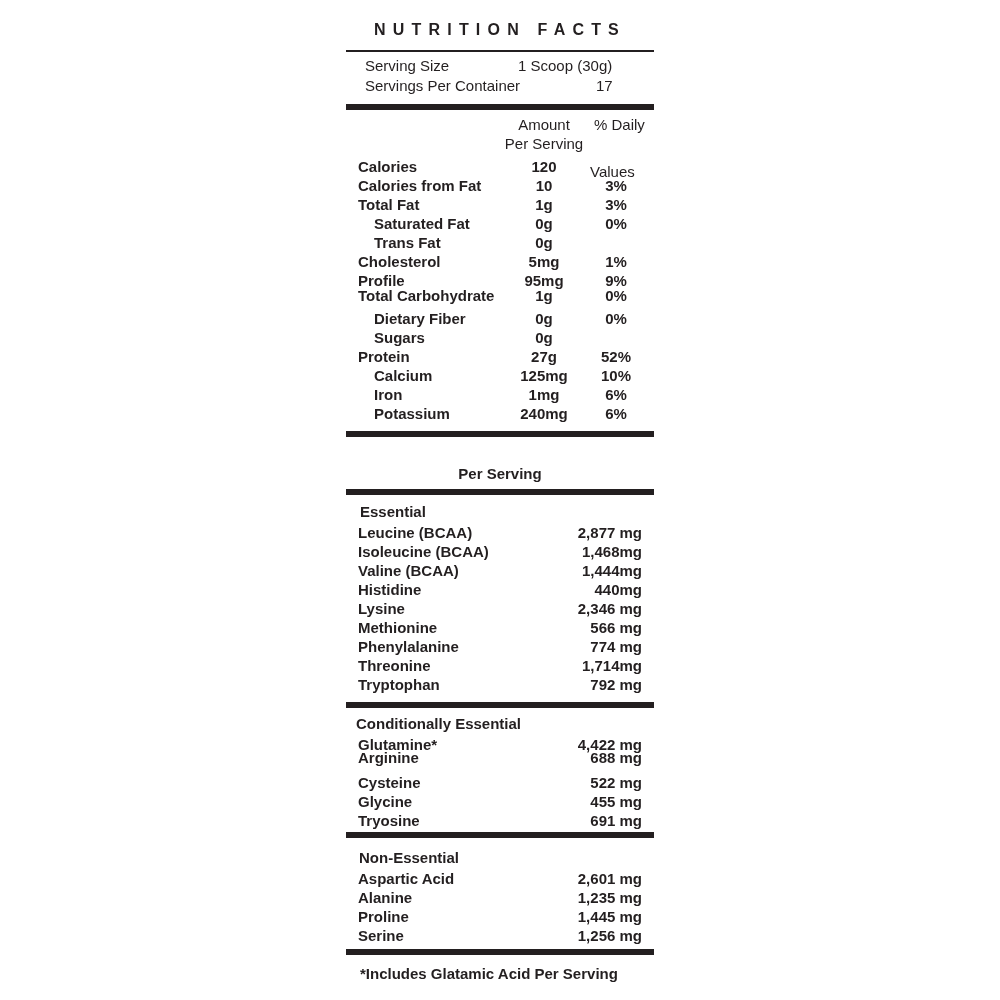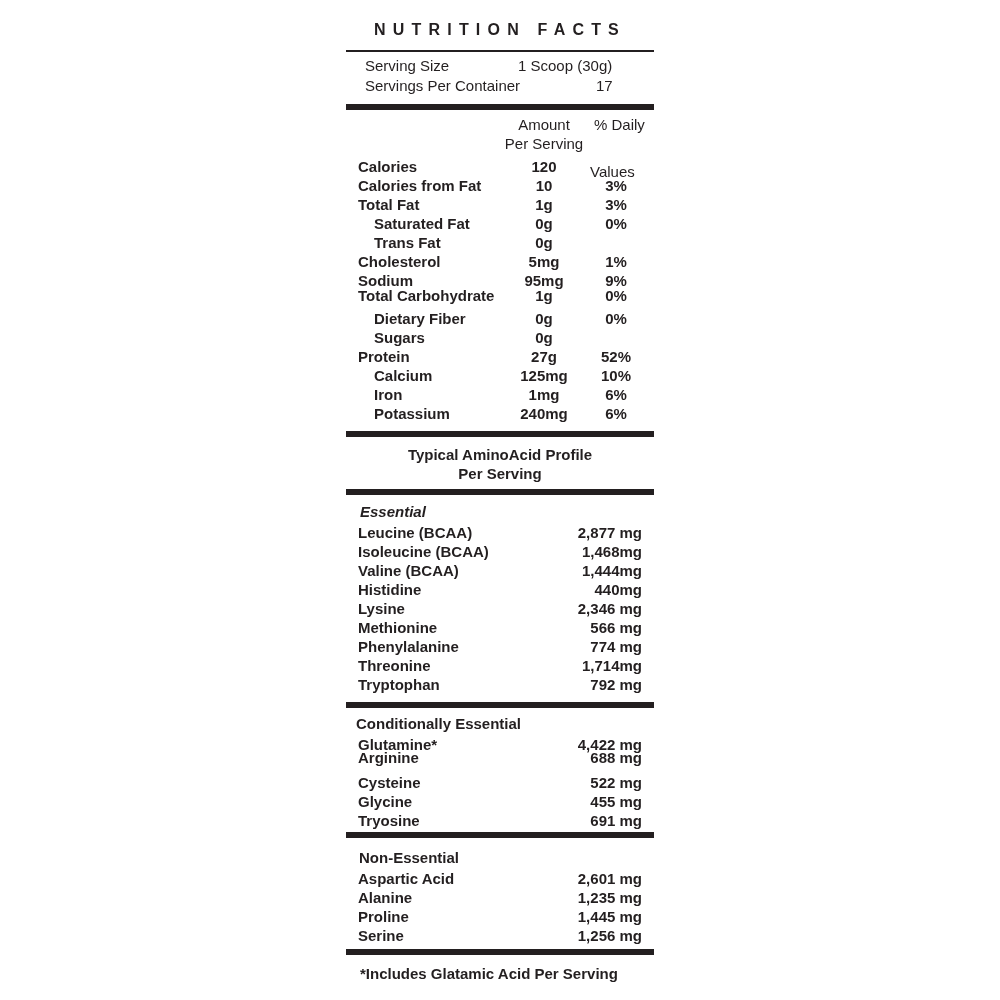--- a/index.html
+++ b/index.html
@@ -67,21 +67,21 @@
       <span class="lbl ind">Trans Fat</span>
       <span class="amt">0g</span>
       <span class="dv"></span>
     </div>
     <div class="row" style="top:252px;">
       <span class="lbl">Cholesterol</span>
       <span class="amt">5mg</span>
       <span class="dv">1%</span>
     </div>
     <div class="row" style="top:271px;">
-      <span class="lbl">Sodium</span>
+      <span class="lbl">Profile</span>
       <span class="amt">95mg</span>
       <span class="dv">9%</span>
     </div>
     <div class="row" style="top:286px;">
       <span class="lbl">Total Carbohydrate</span>
       <span class="amt">1g</span>
       <span class="dv">0%</span>
     </div>
     <div class="row" style="top:309px;">
       <span class="lbl ind">Dietary Fiber</span>
@@ -110,27 +110,26 @@
     </div>
     <div class="row" style="top:404px;">
       <span class="lbl ind">Potassium</span>
       <span class="amt">240mg</span>
       <span class="dv">6%</span>
     </div>
   </div>
 
   <div class="rule-thick" style="top:431px;"></div>
 
-  <div class="center" style="top:445px;">Typical AminoAcid Profile</div>
   <div class="center" style="top:464px;">Per Serving</div>
 
   <div class="rule-thick" style="top:489px;"></div>
 
   <div>
-    <div class="txt b" style="left:14px; top:502px;font-style:italic;">Essential</div>
+    <div class="txt b" style="left:14px; top:502px;">Essential</div>
     <div class="row" style="top:523px;">
         <span class="aa-lbl">Leucine (BCAA)</span>
         <span class="aa-val">2,877 mg</span>
       </div>
     <div class="row" style="top:542px;">
         <span class="aa-lbl">Isoleucine (BCAA)</span>
         <span class="aa-val">1,468mg</span>
       </div>
     <div class="row" style="top:561px;">
         <span class="aa-lbl">Valine (BCAA)</span>

